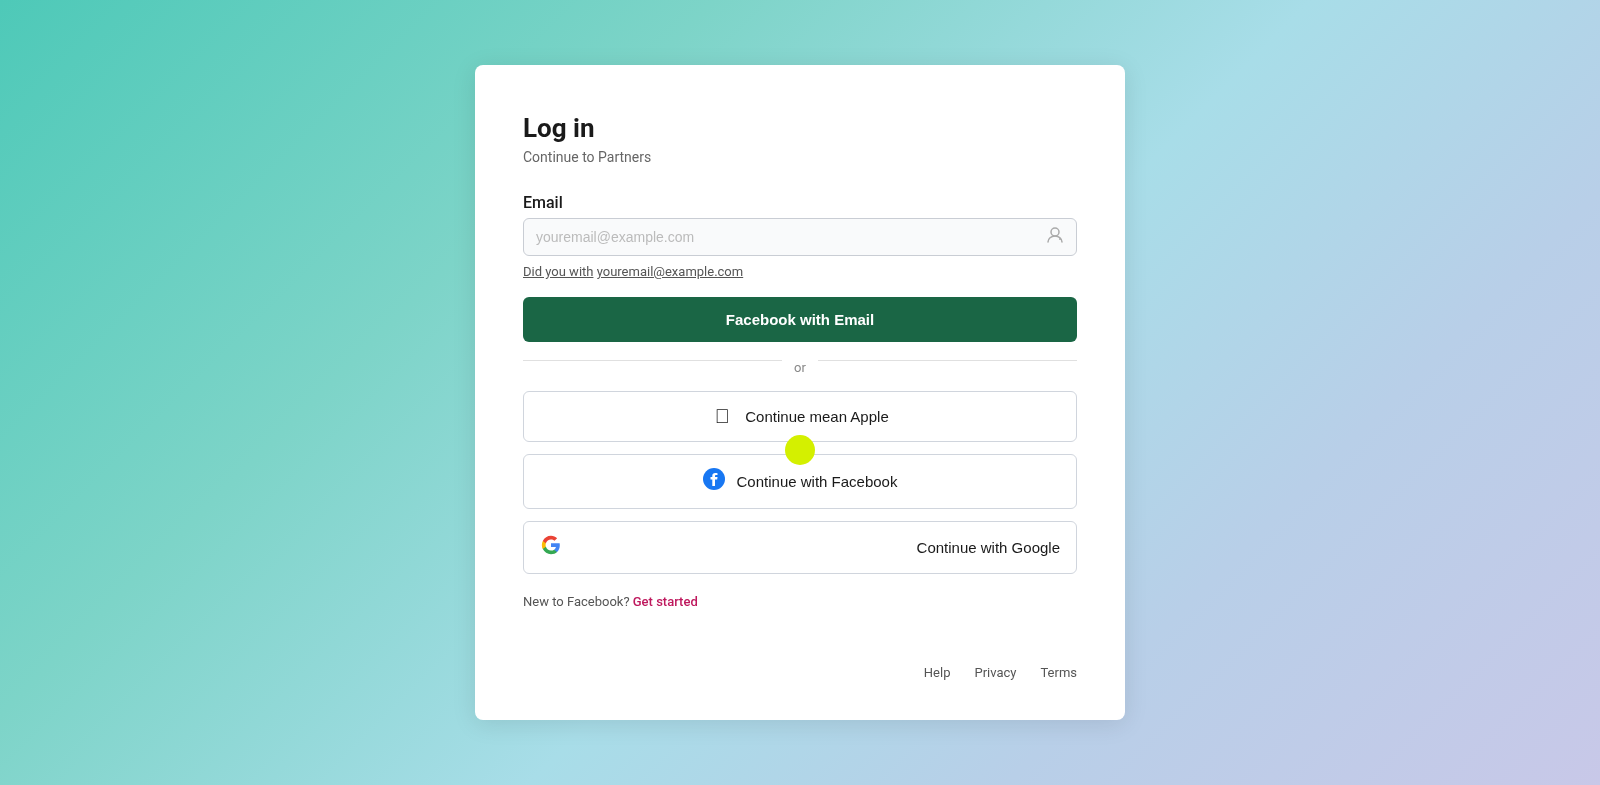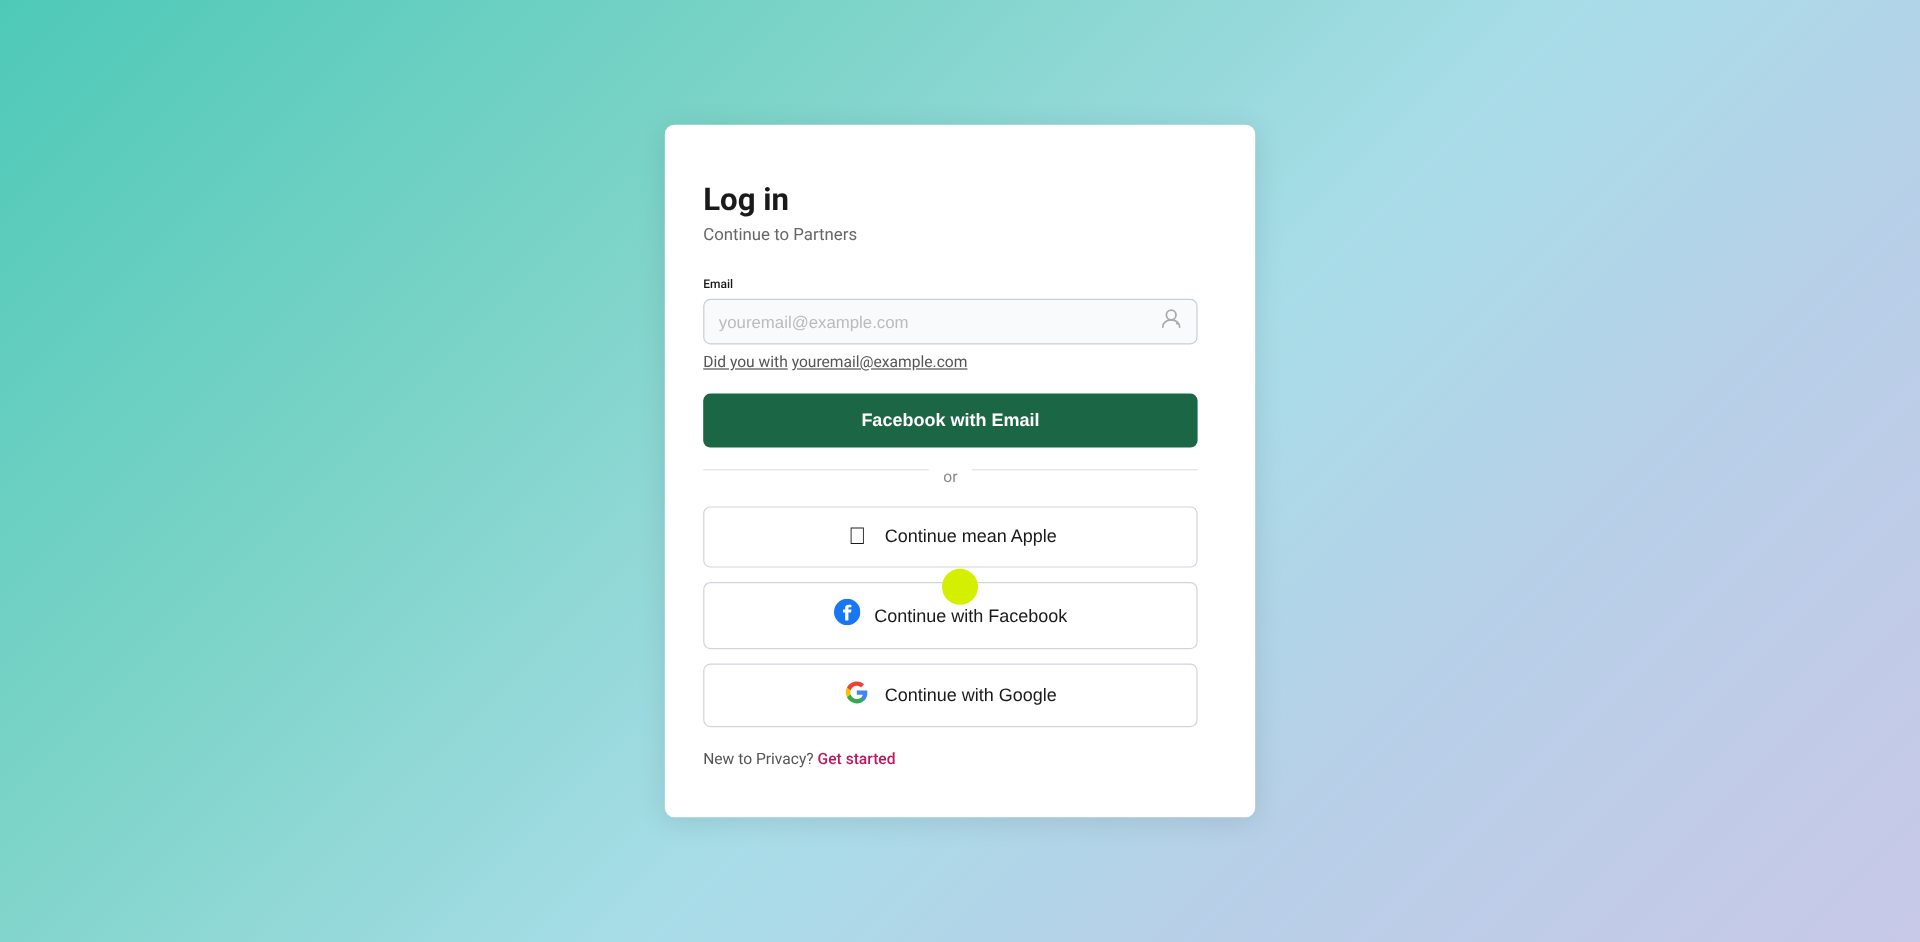--- a/index.html
+++ b/index.html
@@ -11,41 +11,41 @@
       display: flex;
       align-items: center;
       justify-content: center;
       font-family: -apple-system, BlinkMacSystemFont, 'Segoe UI', Roboto, sans-serif;
       overflow: hidden;
     }
 
     .card {
       background: #ffffff;
       border-radius: 8px;
-      width: 492px;
-      padding: 48px 48px 40px 32px;
+      width: 650px;
+      padding: 48px 48px 40px 48px;
       box-shadow: 0 4px 24px rgba(0,0,0,0.10);
       position: relative;
     }
 
     .page-title {
       font-size: 26px;
       font-weight: 700;
       color: #1a1a1a;
       margin-bottom: 6px;
     }
 
     .subtitle {
       font-size: 14px;
       color: #666;
       margin-bottom: 28px;
     }
 
     .field-label {
-      font-size: 10px;
+      font-size: 16px;
       font-weight: 500;
       color: #1a1a1a;
       margin-bottom: 6px;
       display: block;
     }
 
     .email-input-wrapper {
       position: relative;
       margin-bottom: 8px;
     }
@@ -242,36 +242,41 @@
     <span class="social-icon facebook-icon">
       <svg width="22" height="22" viewBox="0 0 22 22" fill="none" xmlns="http://www.w3.org/2000/svg">
         <circle cx="11" cy="11" r="11" fill="#1877F2"></circle>
         <path d="M14.5 7H12.8c-.6 0-.8.3-.8.9v1.1h2.5l-.3 2.5h-2.2V18h-2.7v-6.5H7.5V9h1.8V7.8C9.3 5.9 10.4 5 12.2 5c.8 0 1.6.1 2.3.2V7z" fill="white"></path>
       </svg>
     </span>
     <span>Continue with Facebook</span>
   </button>
 
   
-  <button class="btn-social" style="margin-bottom:0;">
+  <button class="btn-social" style="margin-bottom:0;justify-content:space-between;">
     <span class="social-icon">
       <svg class="google-icon-svg" viewBox="0 0 24 24" xmlns="http://www.w3.org/2000/svg">
         <path d="M22.56 12.25c0-.78-.07-1.53-.2-2.25H12v4.26h5.92c-.26 1.37-1.04 2.53-2.21 3.31v2.77h3.57c2.08-1.92 3.28-4.74 3.28-8.09z" fill="#4285F4"></path>
         <path d="M12 23c2.97 0 5.46-.98 7.28-2.66l-3.57-2.77c-.98.66-2.23 1.06-3.71 1.06-2.86 0-5.29-1.93-6.16-4.53H2.18v2.84C3.99 20.53 7.7 23 12 23z" fill="#34A853"></path>
         <path d="M5.84 14.09c-.22-.66-.35-1.36-.35-2.09s.13-1.43.35-2.09V7.07H2.18C1.43 8.55 1 10.22 1 12s.43 3.45 1.18 4.93l3.66-2.84z" fill="#FBBC05"></path>
         <path d="M12 5.38c1.62 0 3.06.56 4.21 1.64l3.15-3.15C17.45 2.09 14.97 1 12 1 7.7 1 3.99 3.47 2.18 7.07l3.66 2.84c.87-2.6 3.3-4.53 6.16-4.53z" fill="#EA4335"></path>
       </svg>
     </span>
     <span>Continue with Google</span>
   </button>
 
   
   <p class="new-to-shopify">
-    <span>New to Privacy?</span>
+    <span>New to Facebook?</span>
     <a href="#" class="get-started-link">Get started</a>
   </p>
 
   
+  <div class="card-footer">
+    <a href="#" class="footer-link">Help</a>
+    <a href="#" class="footer-link">Privacy</a>
+    <a href="#" class="footer-link">Terms</a>
+  </div>
 
   
   <div class="cursor-dot"></div>
 
 </div>
 
 </body></html>

